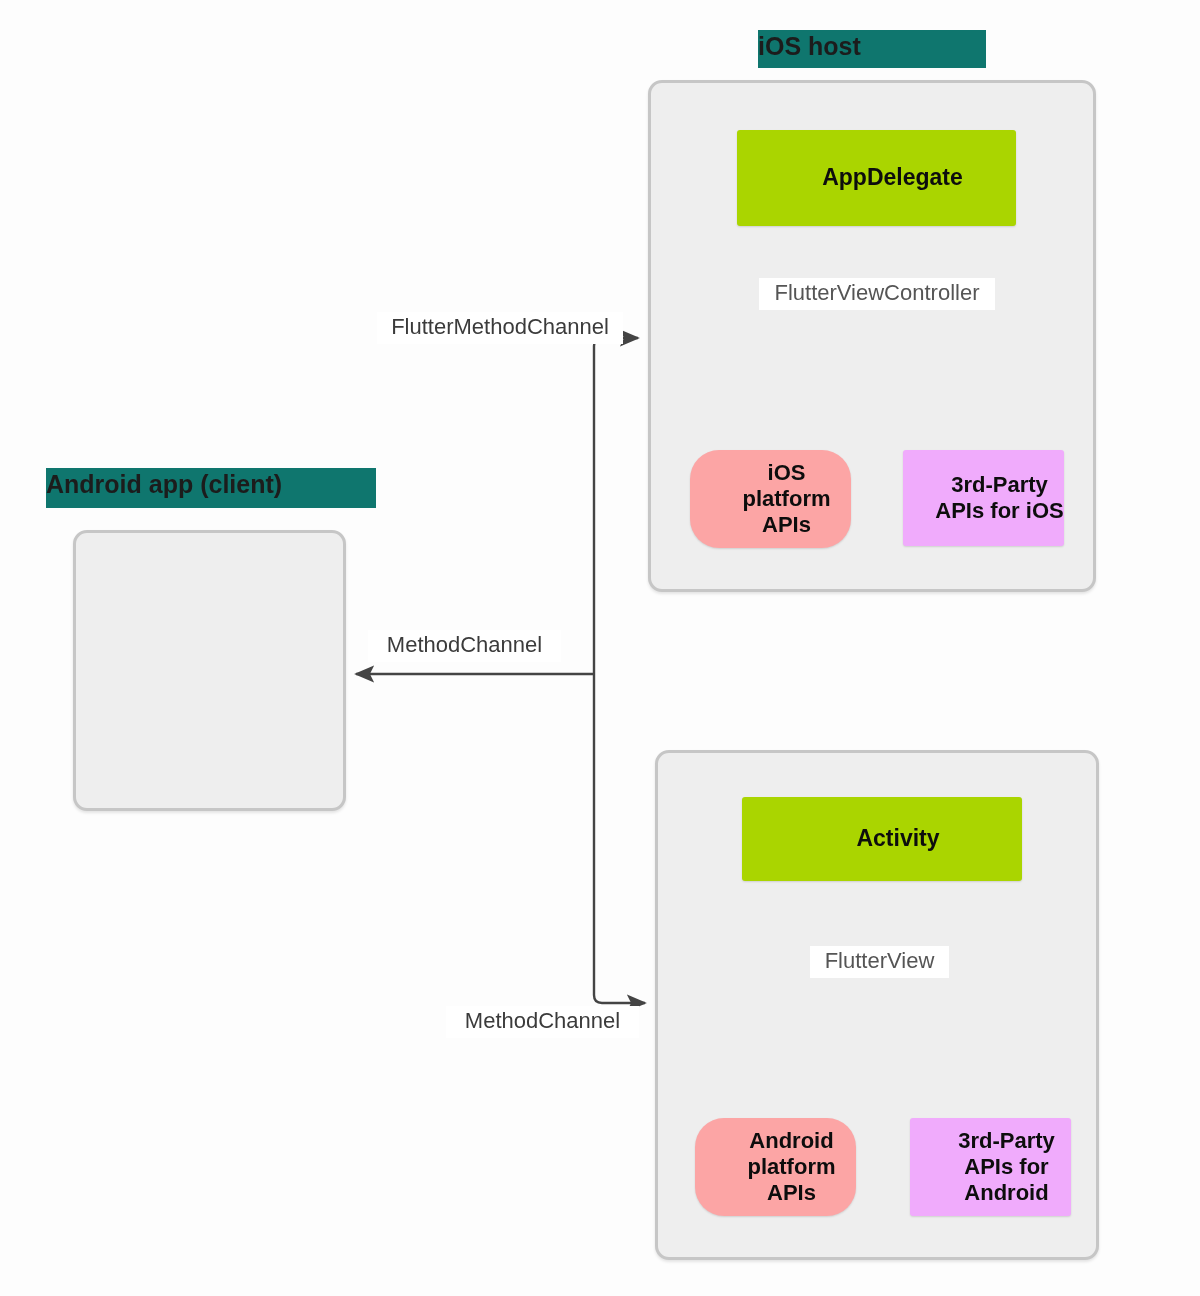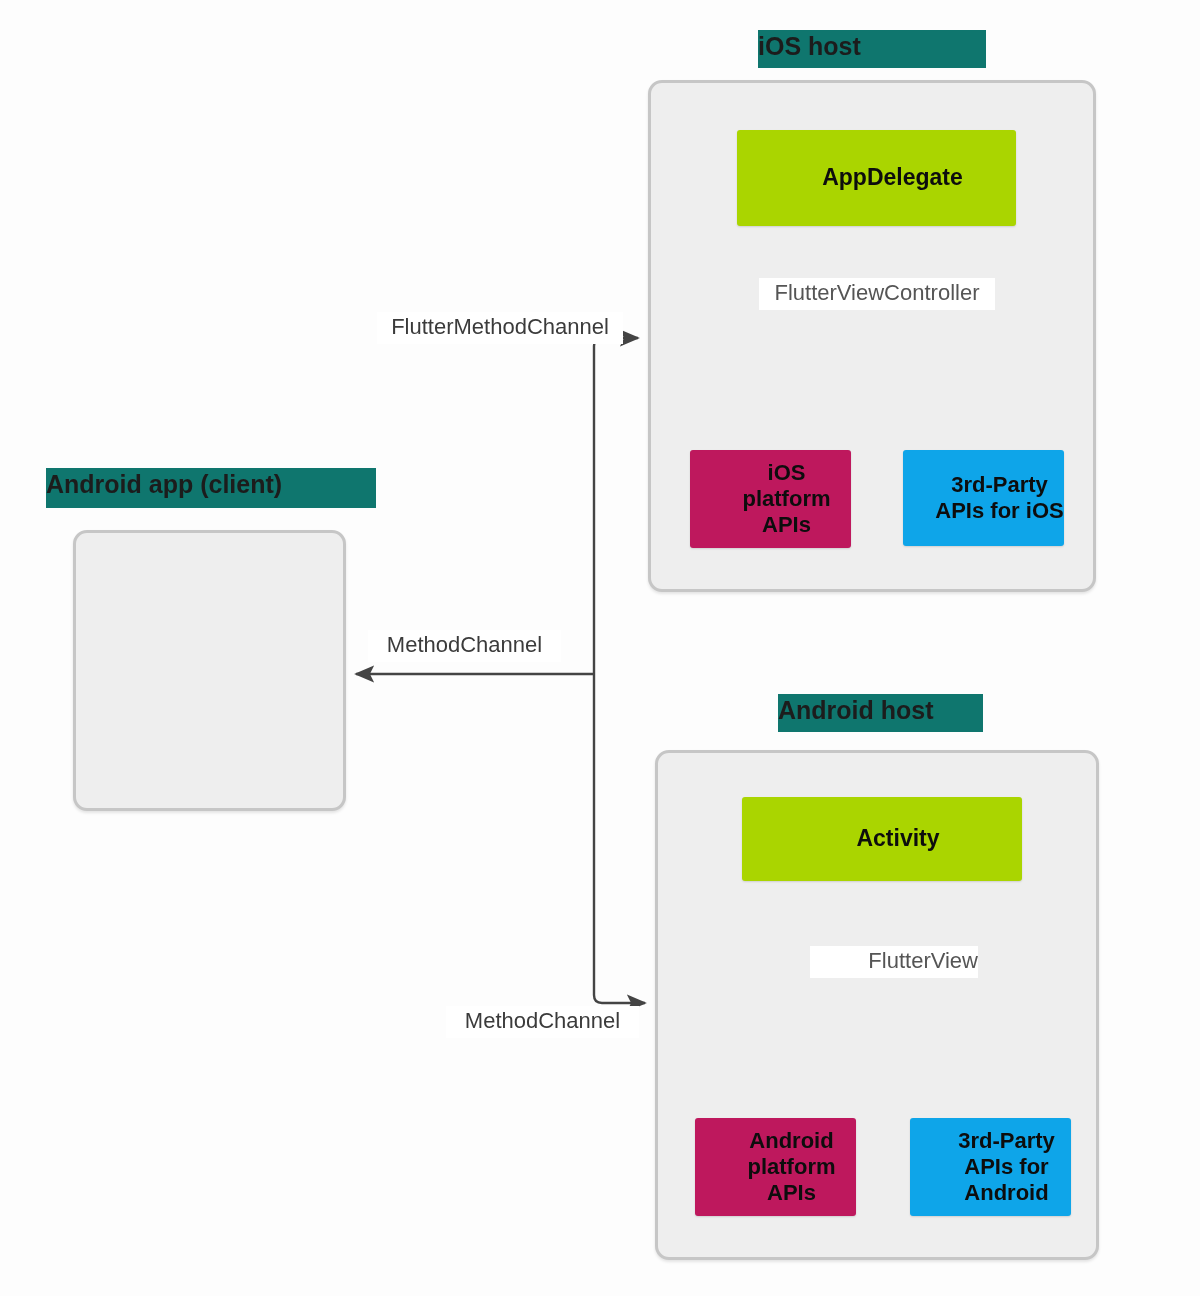--- a/index.html
+++ b/index.html
@@ -58,22 +58,22 @@
     align-items: center;
     justify-content: center;
     text-align: center;
     font-weight: bold;
     border-radius: 3px;
     box-shadow: 0 1px 2px rgba(0,0,0,0.13);
     line-height: 1.18;
     padding-left: 32px;
   }
   .node.green  { background: #aad500; color: #0d0d0d; }
-  .node.orange { background: #be185d; color: #0d0d0d; }
-  .node.blue   { background: #0ea5e9; color: #0d0d0d; }
+  .node.orange { background: #fca5a5; color: #0d0d0d; border-radius: 29px; }
+  .node.blue   { background: #f0abfc; color: #0d0d0d; }
   .node.purple { background: #bb72de; color: #ffffff; }
 
   #node-appdelegate { left: 737px; top: 130px; width: 279px; height: 96px; font-size: 23px; }
   #node-activity    { left: 742px; top: 797px; width: 280px; height: 84px; font-size: 23px; }
 
   #node-ios-platform-apis     { left: 690px; top: 450px;  width: 161px; height: 98px; font-size: 22px; }
   #node-3rd-party-ios         { left: 903px; top: 450px;  width: 161px; height: 96px; font-size: 22px; }
   #node-android-platform-apis { left: 695px; top: 1118px; width: 161px; height: 98px; font-size: 22px; }
   #node-3rd-party-android     { left: 910px; top: 1118px; width: 161px; height: 98px; font-size: 22px; }
 
@@ -85,21 +85,21 @@
     background: #ffffff;
     color: #555555;
     font-size: 22px;
     line-height: 30px;
     white-space: nowrap;
     text-align: center;
   }
   .edge-label.dark { color: #3b3b3b; }
 
   #label-flutterviewcontroller { left: 759px; top: 278px;  width: 236px; height: 32px; }
-  #label-flutterview           { left: 810px; top: 946px;  width: 168px; height: 32px; text-align: right; }
+  #label-flutterview           { left: 810px; top: 946px;  width: 139px; height: 32px; }
   #label-flutter-method-channel{ left: 377px; top: 296px;  width: 246px; height: 32px; margin-top: 16px; }
   #label-method-channel-top    { left: 368px; top: 630px;  width: 193px; height: 32px; }
   #label-method-channel-bottom { left: 446px; top: 1006px; width: 193px; height: 32px; }
 
   
   #connectors {
     position: absolute;
     left: 0; top: 0;
     width: 1200px;
     height: 1296px;
@@ -184,21 +184,20 @@
   <div class="node orange" id="node-ios-platform-apis">
     <span>iOS<br>platform<br>APIs</span>
   </div>
 
   <div class="node blue" id="node-3rd-party-ios">
     <span>3rd-Party<br>APIs for iOS</span>
   </div>
 
   <div class="edge-label" id="label-flutterviewcontroller">FlutterViewController</div>
 
-  <div class="host-title" id="android-host-title">Android host</div>
 
   <div class="host-container" id="android-host-container">
   </div>
 
   <div class="node green" id="node-activity">Activity</div>
 
   <div class="node orange" id="node-android-platform-apis">
     <span>Android<br>platform<br>APIs</span>
   </div>
 

